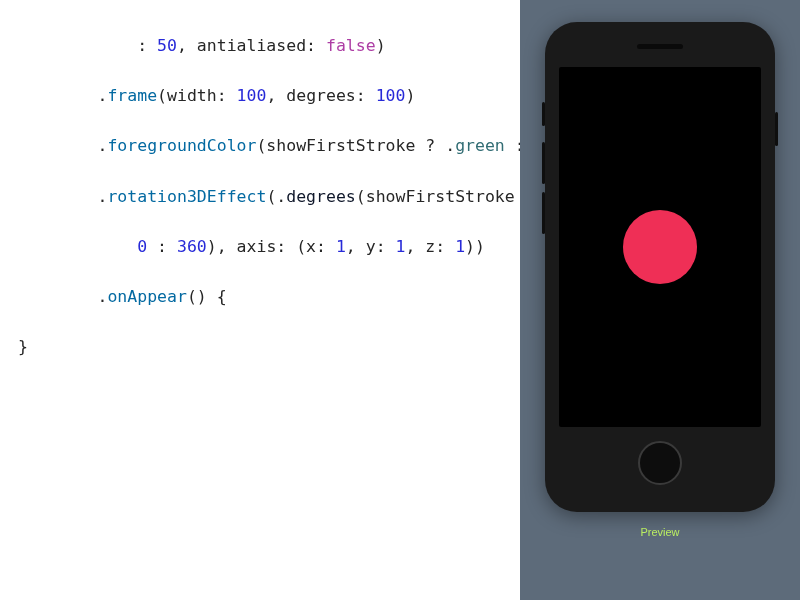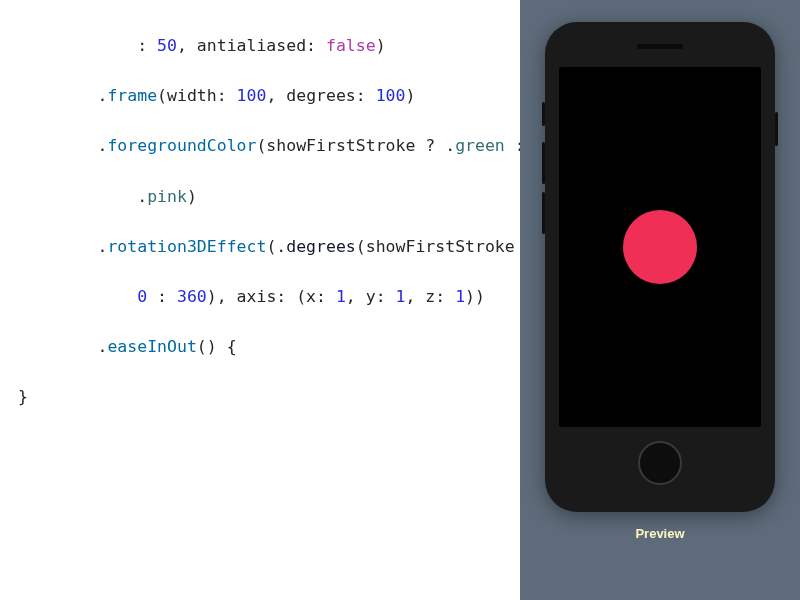--- a/index.html
+++ b/index.html
@@ -79,38 +79,37 @@
       position: absolute;
       background: #0e0e0e;
       border-radius: 2px;
     }
     .sb1 { right: -3px; top: 90px;  width: 3px; height: 34px; }
     .sb2 { left:  -3px; top: 80px;  width: 3px; height: 24px; }
     .sb3 { left:  -3px; top: 120px; width: 3px; height: 42px; }
     .sb4 { left:  -3px; top: 170px; width: 3px; height: 42px; }
 
     .caption {
-      color: #fef9c3;
+      color: #bef264;
       font-family: -apple-system, "Helvetica Neue", Arial, sans-serif;
-      font-size: 13px;
-      font-weight: 700;
+      font-size: 11px;
+      font-weight: 400;
       margin-top: 14px;
     }
   </style>
 </head>
 <body>
 
 <div class="editor">
 <span class="line">            <span class="tk-p">: </span><span class="tk-n">50</span><span class="tk-p">, antialiased: </span><span class="tk-k">false</span><span class="tk-p">)</span></span>
 <span class="line">        <span class="tk-p">.</span><span class="tk-m">frame</span><span class="tk-p">(width: </span><span class="tk-n">100</span><span class="tk-p">, degrees: </span><span class="tk-n">100</span><span class="tk-p">)</span></span>
 <span class="line">        <span class="tk-p">.</span><span class="tk-m">foregroundColor</span><span class="tk-p">(showFirstStroke ? .</span><span class="tk-g">green</span><span class="tk-p"> :</span></span>
-<span class="line">            <span class="tk-p">.</span><span class="tk-g">pink</span><span class="tk-p">)</span></span>
 <span class="line">        <span class="tk-p">.</span><span class="tk-m">rotation3DEffect</span><span class="tk-p">(.</span><span class="tk-t">degrees</span><span class="tk-p">(showFirstStroke ?</span></span>
 <span class="line">            <span class="tk-n">0</span><span class="tk-p"> : </span><span class="tk-n">360</span><span class="tk-p">), axis: (x: </span><span class="tk-n">1</span><span class="tk-p">, y: </span><span class="tk-n">1</span><span class="tk-p">, z: </span><span class="tk-n">1</span><span class="tk-p">))</span></span>
-<span class="line">        <span class="tk-p">.</span><span class="tk-m">easeInOut</span><span class="tk-p">() {</span></span>
+<span class="line">        <span class="tk-p">.</span><span class="tk-m">onAppear</span><span class="tk-p">() {</span></span>
 <span class="line"><span class="tk-p">}</span></span>
 <span class="line"><span class="tk-p"></span></span>
 
 
 
 
 
 
 
 

